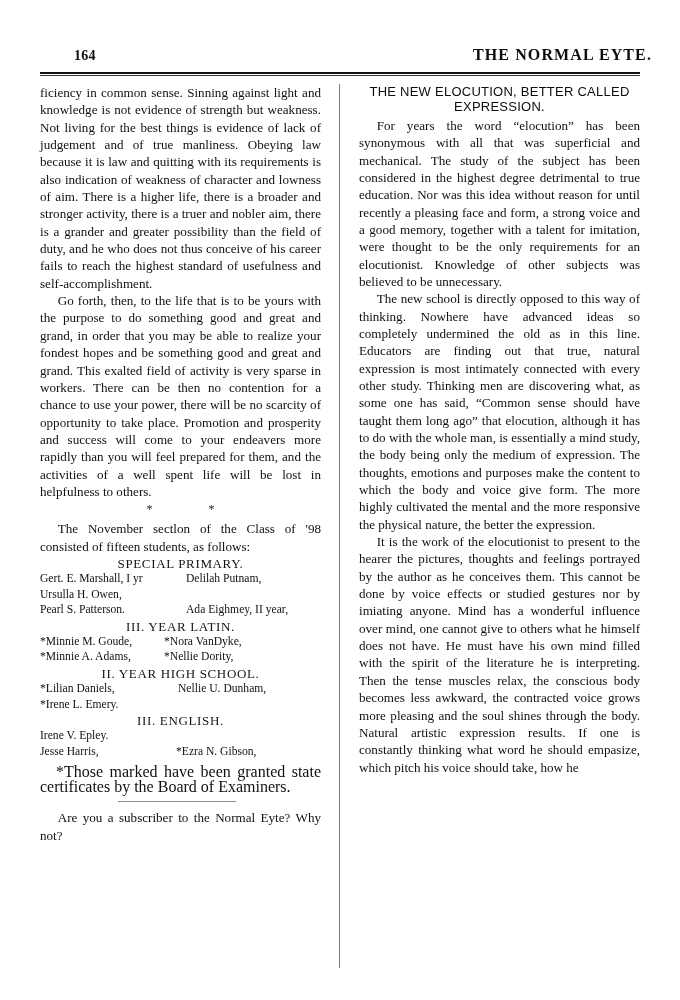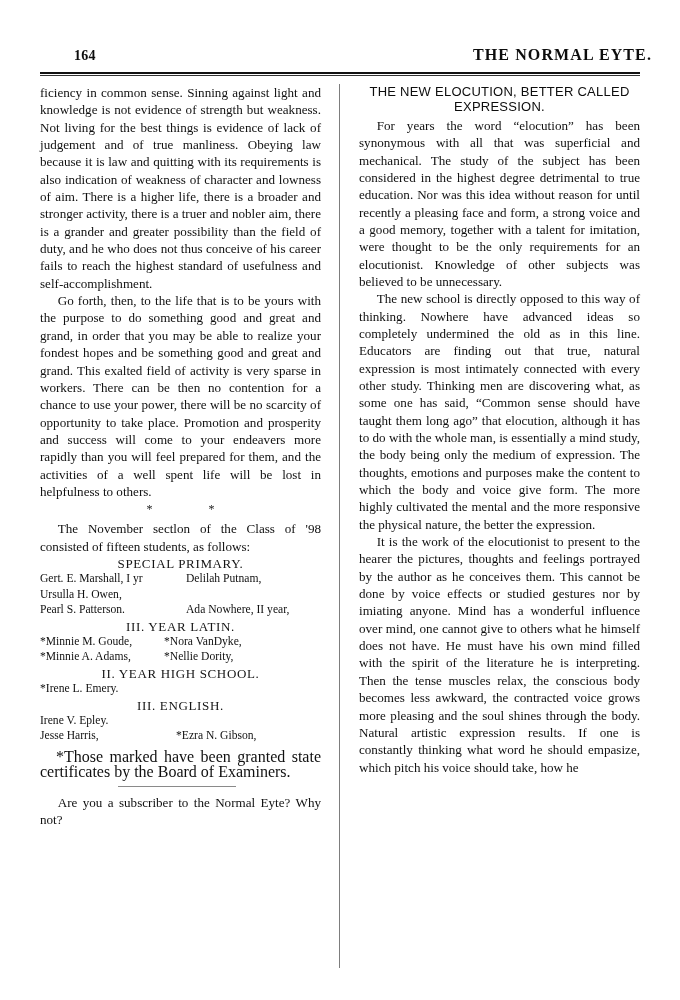--- a/index.html
+++ b/index.html
@@ -219,32 +219,35 @@
       <div class="roll">
 
         <p class="roll-head">SPECIAL PRIMARY.</p>
         <div class="roll-row">
           <span class="nm1" style="width:146px">Gert. E. Marshall, I yr</span><span class="nm2">Delilah Putnam,</span>
         </div>
         <div class="roll-row">
           <span class="nm1" style="width:146px">Ursulla H. Owen,</span><span class="nm2"></span>
         </div>
         <div class="roll-row">
-          <span class="nm1" style="width:146px">Pearl S. Patterson.</span><span class="nm2">Ada Nowhere, II year,</span>
+          <span class="nm1" style="width:146px">Pearl S. Patterson.</span><span class="nm2">Ada Eighmey, II year,</span>
         </div>
 
         <p class="roll-head">III. YEAR LATIN.</p>
         <div class="roll-row">
           <span class="nm1" style="width:124px">*Minnie M. Goude,</span><span class="nm2">*Nora VanDyke,</span>
         </div>
         <div class="roll-row">
           <span class="nm1" style="width:124px">*Minnie A. Adams,</span><span class="nm2">*Nellie Dority,</span>
         </div>
 
         <p class="roll-head">II. YEAR HIGH SCHOOL.</p>
+        <div class="roll-row">
+          <span class="nm1" style="width:138px">*Lilian Daniels,</span><span class="nm2">Nellie U. Dunham,</span>
+        </div>
         <div class="roll-row">
           <span class="nm1" style="width:138px">*Irene L. Emery.</span><span class="nm2"></span>
         </div>
 
         <p class="roll-head">III. ENGLISH.</p>
         <div class="roll-row">
           <span class="nm1" style="width:136px">Irene V. Epley.</span><span class="nm2"></span>
         </div>
         <div class="roll-row">
           <span class="nm1" style="width:136px">Jesse Harris,</span><span class="nm2">*Ezra N. Gibson,</span>

